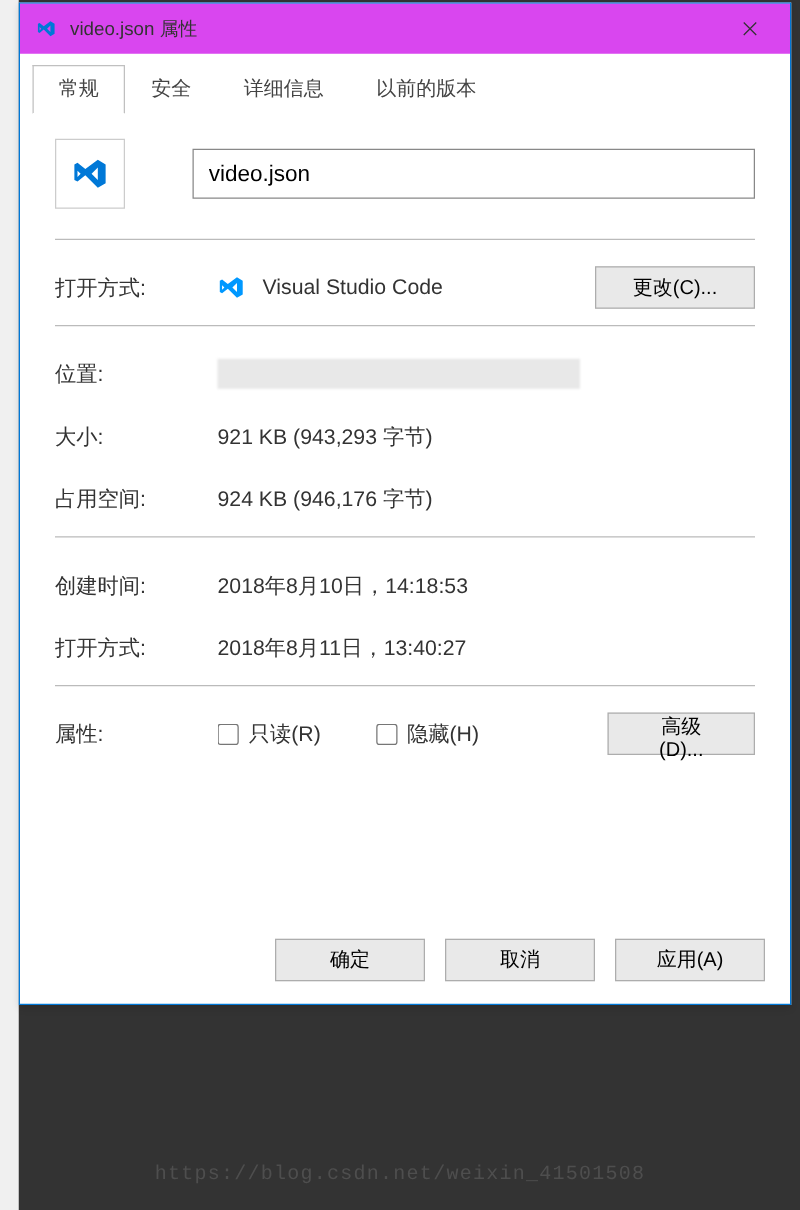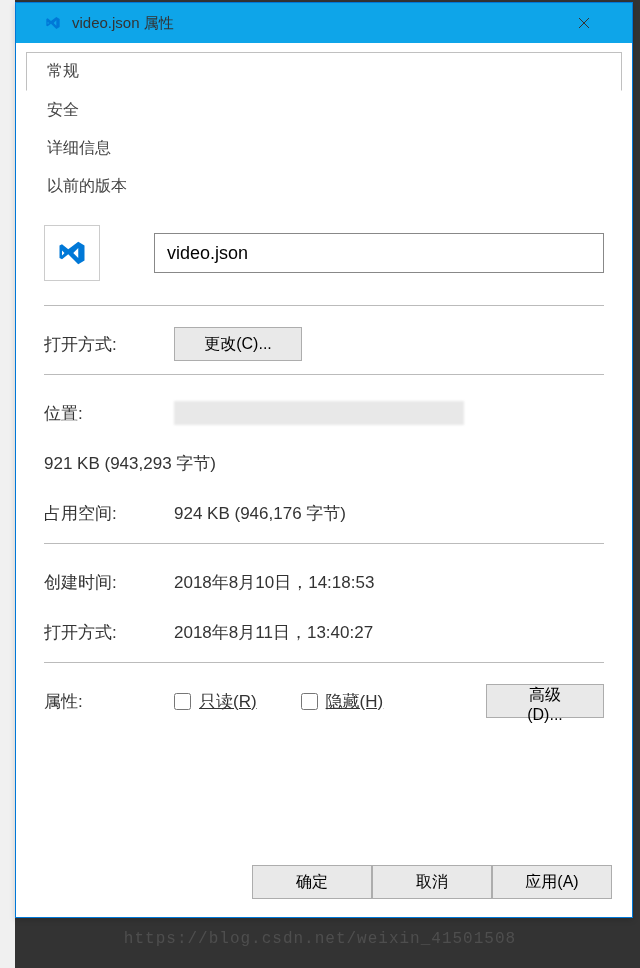--- a/index.html
+++ b/index.html
@@ -25,22 +25,22 @@
       left: 15px; top: 2px;
       width: 618px;
       background: #fff;
       border: 1px solid #0078d7;
       box-shadow: 0 2px 6px rgba(0,0,0,0.15);
     }
     .titlebar {
       height: 40px;
       display: flex;
       align-items: center;
-      padding: 0 28px;
-      background: #0ea5e9;
+      padding: 0 12px;
+      background: #d946ef;
     }
     .title-icon {
       width: 18px; height: 18px;
       margin-right: 10px;
       display: flex;
       align-items: center;
       justify-content: center;
     }
     .title-text {
       flex: 1;
@@ -52,21 +52,20 @@
       display: flex; align-items: center; justify-content: center;
       cursor: pointer;
       color: #333;
       font-size: 16px;
     }
     .tabs {
       display: flex;
       padding: 0 10px;
       border-bottom: none;
       margin-top: 8px;
-      flex-direction: column;
     }
     .tab {
       padding: 8px 20px;
       font-size: 16px;
       color: #444;
       cursor: pointer;
       border: 1px solid transparent;
       border-bottom: none;
       position: relative;
       top: 1px;
@@ -154,25 +153,25 @@
       cursor: pointer;
     }
     .checkbox-wrap input {
       width: 17px; height: 17px;
       margin-right: 8px;
       cursor: pointer;
     }
     .attrs-row .value {
       display: flex;
       align-items: flex-end;
-      text-decoration: underline;
     }
     .bottom-bar {
       display: flex;
       justify-content: flex-end;
+      gap: 16px;
       padding: 14px 20px 18px 20px;
     }
     .bottom-bar .btn { width: 120px; }
     .watermark {
       position: absolute;
       bottom: 20px;
       left: 50%;
       transform: translateX(-50%);
       font-size: 16px;
       color: rgba(128,128,128,0.35);
@@ -219,32 +218,41 @@
             <path fill="#0078d7" d="M17 3l5 3v12l-5 3-8-8-5 4-2-1V6l2-1 5 4 8-6zm0 5l-4 4 4 4V8zM4 10v4l2-2-2-2z"></path>
           </svg>
       </div>
       <input class="filename-input" value="video.json" style="">
     </div>
 
     <hr class="hr">
 
     <div class="info-row">
       <div class="label">打开方式:</div>
+      <div class="value" style="display:flex;align-items:center;">
+        <span class="app-icon">
+          <svg class="vscode-svg" width="22" height="22" viewBox="0 0 24 24">
+              <path fill="#0098ff" d="M17 3l5 3v12l-5 3-8-8-5 4-2-1V6l2-1 5 4 8-6zm0 5l-4 4 4 4V8zM4 10v4l2-2-2-2z"></path>
+            </svg>
+        </span>
+        <span>Visual Studio Code</span>
+      </div>
       <button class="btn btn-change">更改(C)...</button>
     </div>
 
     <hr class="hr">
 
     <div class="info-row">
       <div class="label">位置:</div>
       <div class="value">
           <div class="redacted"></div>
         </div>
     </div>
     <div class="info-row">
+      <div class="label">大小:</div>
       <div class="value">921 KB (943,293 字节)</div>
     </div>
     <div class="info-row">
       <div class="label">占用空间:</div>
       <div class="value">924 KB (946,176 字节)</div>
     </div>
 
     <hr class="hr">
 
     <div class="info-row">

